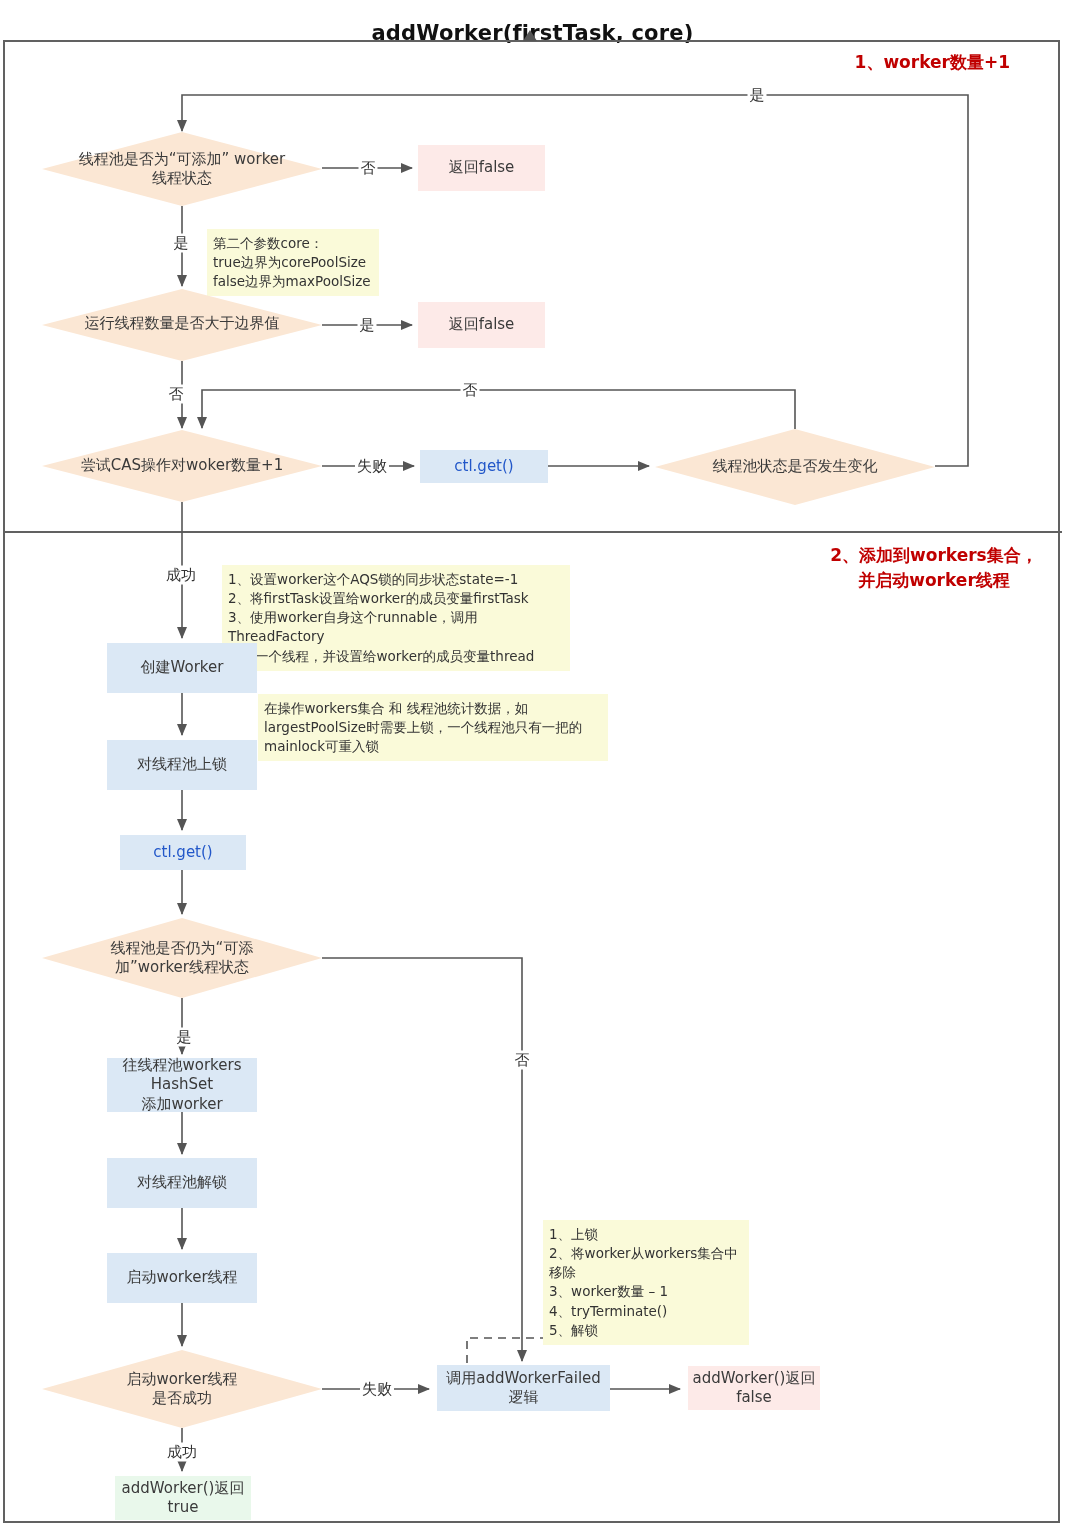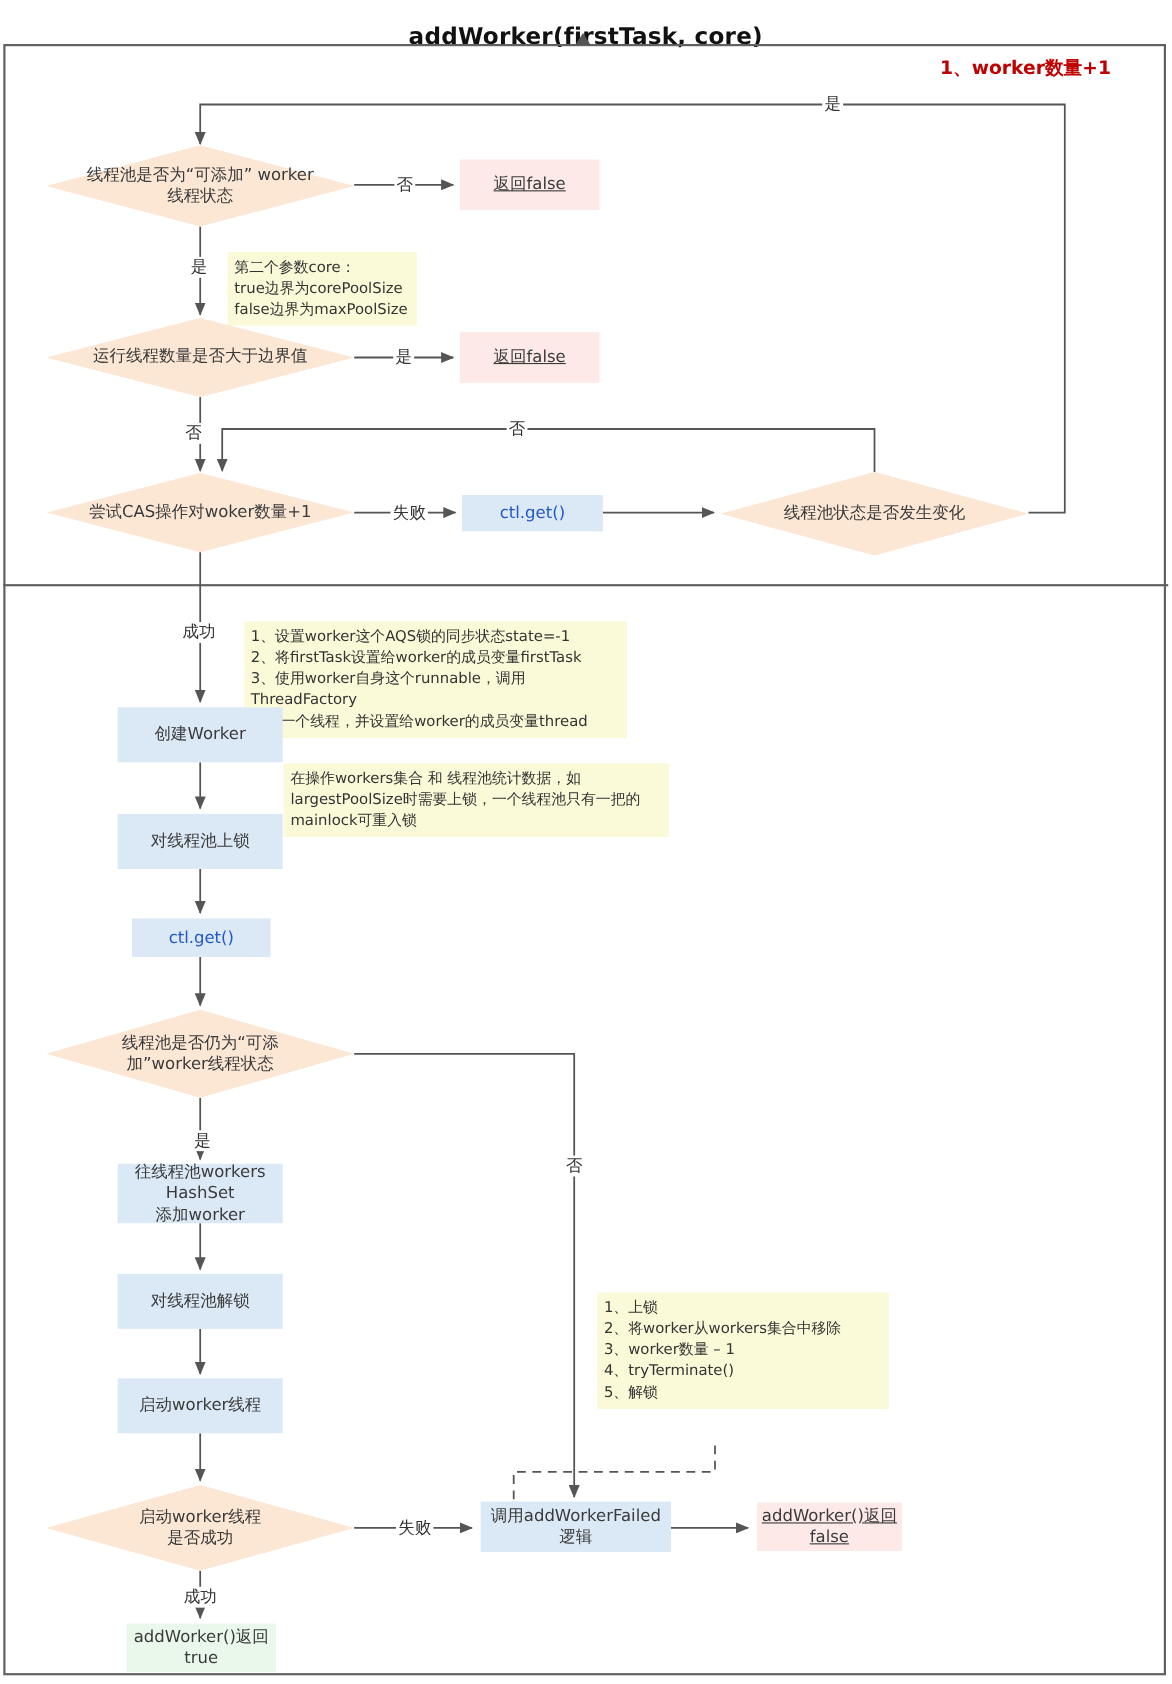--- a/index.html
+++ b/index.html
@@ -24,21 +24,21 @@
   .diamond::before { content:""; position:absolute; inset:0;
                      background:var(--diamond,#fbe7d4);
                      clip-path:polygon(50% 0,100% 50%,50% 100%,0 50%); }
   .diamond .lbl { position:absolute; inset:0; display:flex; align-items:center; justify-content:center;
                   text-align:center; white-space:pre-line; font-size:15px; line-height:1.3; color:#3a3a3a; }
 
   .rect { position:absolute; display:flex; align-items:center; justify-content:center;
           text-align:center; font-size:15px; line-height:1.3; white-space:pre-line;
           box-sizing:border-box; color:#3a3a3a; }
   .rect.blue  { background:var(--process,#dbe8f5); }
-  .rect.pink  { background:var(--pink,#fdeae8);text-decoration:underline; }
+  .rect.pink  { background:var(--pink,#fdeae8); }
   .rect.green { background:var(--green,#e9f8eb); }
   .rect.link  { color:var(--link,#2257c9); }
 
   .note { position:absolute; background:var(--note,#fafad9); font-size:13.5px; line-height:1.42;
           padding:5px 6px; white-space:pre-line; color:#333; box-sizing:border-box; }
 
   .red-label { position:absolute; color:var(--red,#c00000); font-weight:bold; font-size:17px;
                white-space:pre-line; line-height:1.45; }
 
   .edge-label { position:absolute; transform:translate(-50%,-50%); background:#fff;
@@ -80,20 +80,22 @@
     <polyline points="182,1112 182,1154" marker-end="url(#arr)"></polyline>
     <polyline points="182,1208 182,1249" marker-end="url(#arr)"></polyline>
     <polyline points="182,1303 182,1346" marker-end="url(#arr)"></polyline>
     <polyline points="322,1389 429,1389" marker-end="url(#arr)"></polyline>
     <polyline points="610,1389 680,1389" marker-end="url(#arr)"></polyline>
     <polyline points="182,1428 182,1471" marker-end="url(#arr)"></polyline>
     <polyline class="dashed" points="650,1314 650,1338 467,1338 467,1363"></polyline>
   </svg>
 
   <div class="red-label" style="left:760px; top:50px; width:250px; text-align:right;">1、worker数量+1</div>
+  <div class="red-label" style="left:828px; top:543px; width:212px; text-align:center;">2、添加到workers集合，
+并启动worker线程</div>
 
   <div class="diamond" style="left:42px; top:132px; width:280px; height:74px;">
     <div class="lbl">线程池是否为“可添加” worker
 线程状态</div>
   </div>
   <div class="rect pink" style="left:418px; top:145px; width:127px; height:46px;">返回false</div>
   <div class="note" style="left:207px; top:229px; width:172px;">第二个参数core：
 true边界为corePoolSize
 false边界为maxPoolSize</div>
 
@@ -130,21 +132,21 @@
 加”worker线程状态</div>
   </div>
 
   <div class="rect blue" style="left:107px; top:1158px; width:150px; height:50px;">对线程池解锁</div>
 
   <div class="rect blue" style="left:107px; top:1058px; width:150px; height:54px;">往线程池workers
 HashSet
 添加worker</div>
 
   <div class="rect blue" style="left:107px; top:1253px; width:150px; height:50px;">启动worker线程</div>
-  <div class="note" style="left:543px; top:1175px; width:265px;">1、上锁
+  <div class="note" style="left:543px; top:1220px; width:206px;">1、上锁
 2、将worker从workers集合中移除
 3、worker数量 – 1
 4、tryTerminate()
 5、解锁</div>
 
   <div class="diamond" style="left:42px; top:1350px; width:280px; height:78px;">
     <div class="lbl">启动worker线程
 是否成功</div>
   </div>
 

